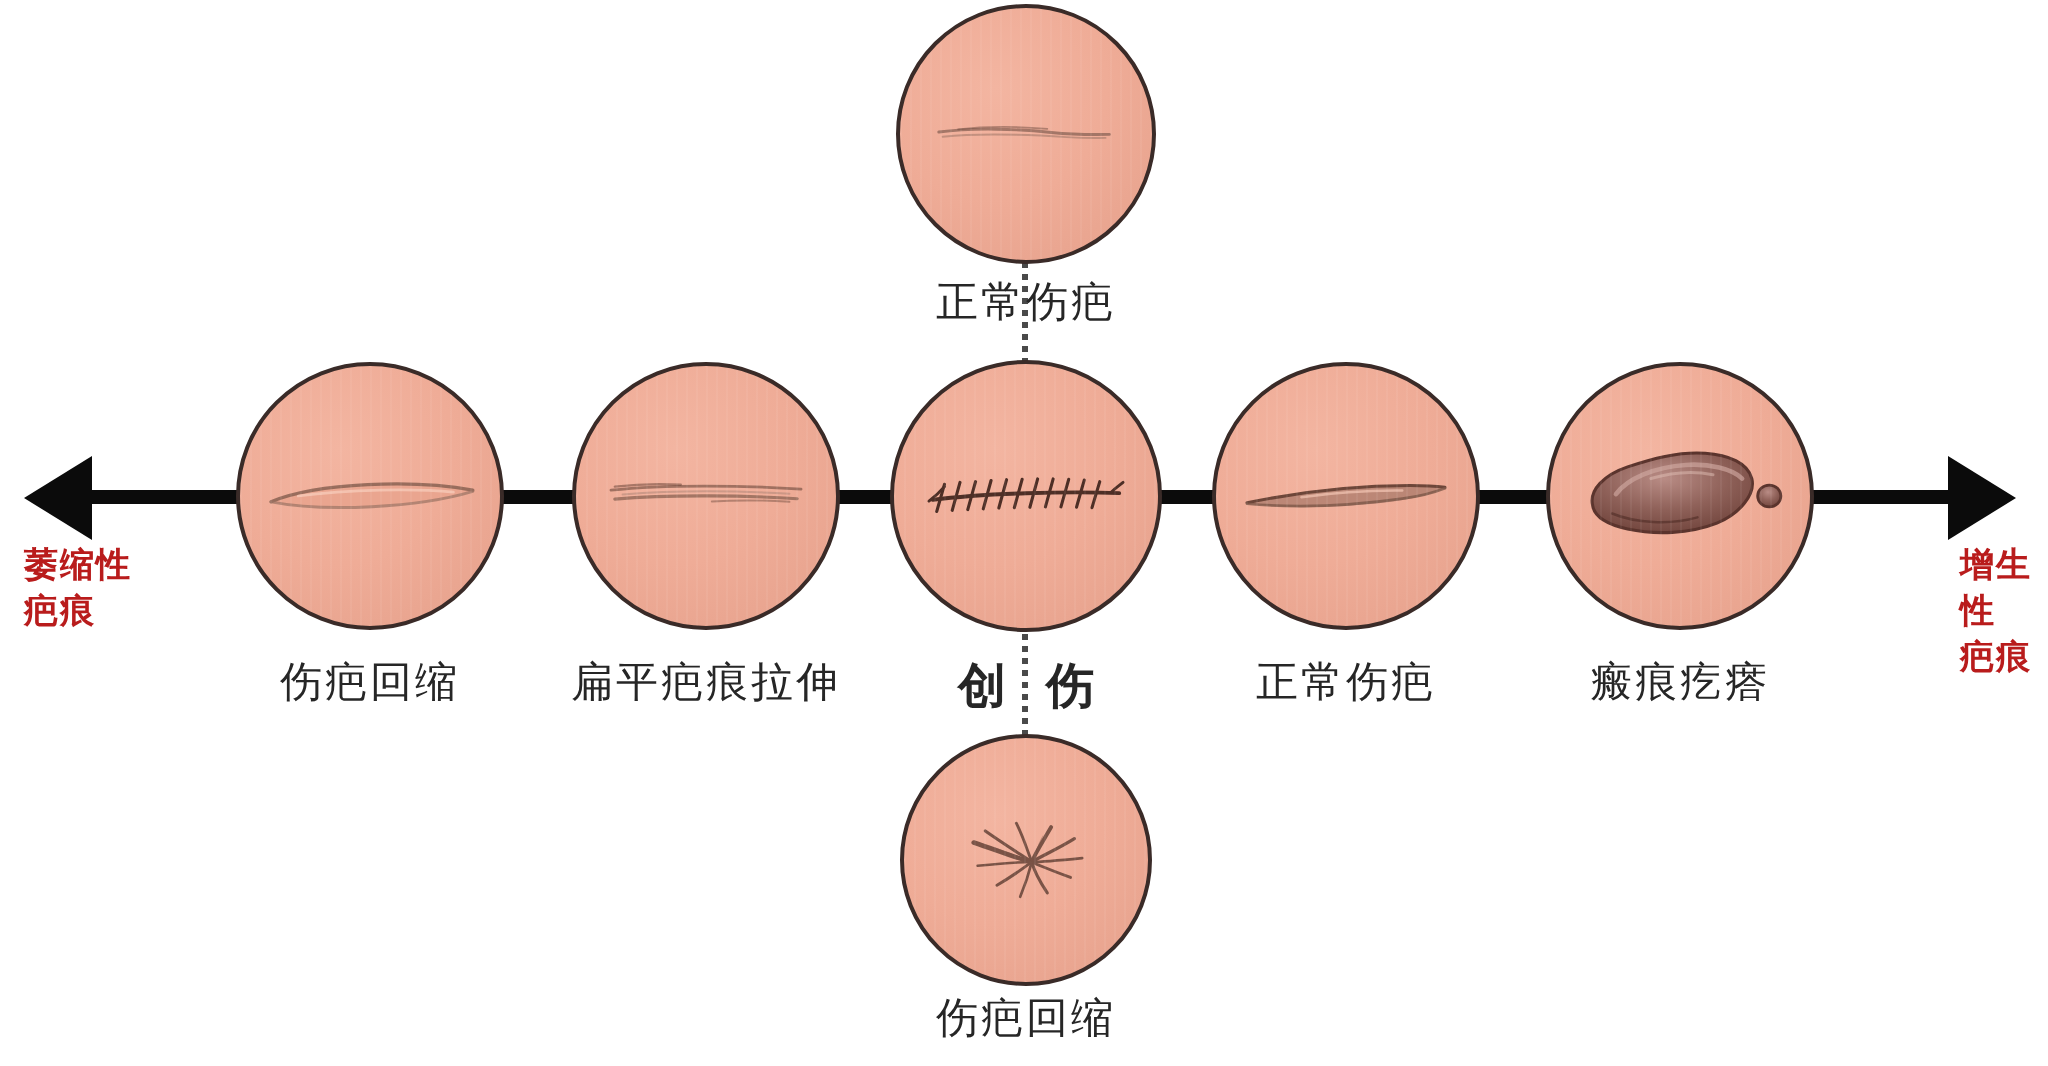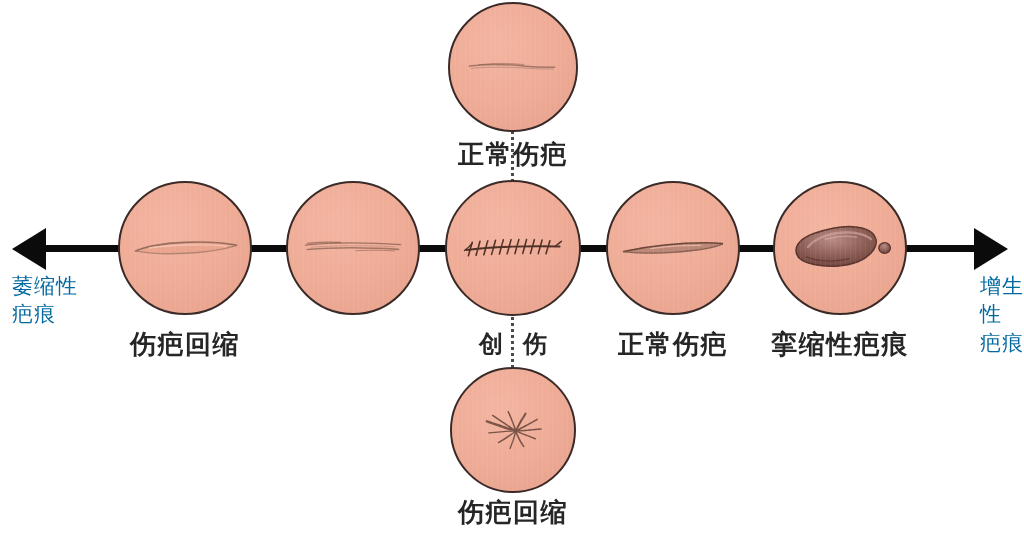--- a/index.html
+++ b/index.html
@@ -77,32 +77,32 @@
       rgba(0,0,0,0.0) 1px,
       rgba(0,0,0,0.0) 5px);
     pointer-events: none;
   }
   .skin svg { position: absolute; inset: 0; width: 100%; height: 100%; }
 
   
   .node-label {
     position: absolute;
     text-align: center;
-    font-size: 26px;
-    font-weight: bold;
+    font-size: 21px;
+    font-weight: normal;
     color: #262626;
     letter-spacing: 1.5px;
     white-space: nowrap;
     line-height: 1.15;
   }
   .end-label {
     position: absolute;
-    font-size: 21px;
-    font-weight: normal;
-    color: #0369a1;
+    font-size: 17px;
+    font-weight: bold;
+    color: #b91c1c;
     letter-spacing: 1px;
     line-height: 1.35;
   }
   .split-label {
     position: absolute;
     font-size: 24px;
     font-weight: bold;
     color: #262626;
     white-space: nowrap;
     line-height: 1.15;
@@ -151,20 +151,21 @@
 
   <div class="skin" style="left:286px; top:181px; width:134px; height:134px;">
     <svg viewBox="0 0 134 134" preserveAspectRatio="none">
       <path d="M18,64 C46,61 86,61.5 116,63.5" fill="none" stroke="#7d5647" stroke-width="1.4" stroke-linecap="round" opacity="0.7"></path>
       <path d="M20,68.6 C50,66 88,66.8 114,68.4" fill="none" stroke="#8a6152" stroke-width="1.6" stroke-linecap="round" opacity="0.75"></path>
       <path d="M24,66.2 C52,64 84,64.4 110,65.8" fill="none" stroke="#a98274" stroke-width="1" stroke-linecap="round" opacity="0.5"></path>
       <path d="M20,62.2 C32,60.8 44,60.6 54,61.2" fill="none" stroke="#6b4639" stroke-width="1.2" stroke-linecap="round" opacity="0.55"></path>
       <path d="M70,69.8 C84,69 98,69.2 110,70" fill="none" stroke="#6b4639" stroke-width="1" stroke-linecap="round" opacity="0.45"></path>
     </svg>
   </div>
+  <div class="node-label" style="left:263px; top:330px; width:180px;">扁平疤痕拉伸</div>
 
   <div class="skin" style="left:445px; top:180px; width:136px; height:136px;">
     <svg viewBox="0 0 136 136" preserveAspectRatio="none">
       <path d="M20,70 C46,66.5 90,65.5 116,66.5" fill="none" stroke="#4e2f26" stroke-width="2" stroke-linecap="round"></path>
       <g stroke="#4e2f26" stroke-width="1.6" stroke-linecap="round" fill="none">
         <path d="M26,62 L22,76"></path>
         <path d="M34,61 L30,75.4"></path>
         <path d="M42,60.6 L38,75"></path>
         <path d="M50,60 L46,74.6"></path>
         <path d="M58,59.6 L54,74.2"></path>
@@ -205,21 +206,21 @@
       </defs>
       <path d="M22,72 C20,64 28,56 40,52 C52,48 66,44 80,45
                C92,45.8 102,50 104,58 C106,66 98,76 86,81
                C72,86.6 54,87 40,84 C29,81.6 23,78 22,72 Z" fill="url(#keloidGrad)" stroke="#5b342d" stroke-width="1.6"></path>
       <path d="M34,66 C40,58 54,52 70,51 C82,50.2 94,53 99,58" fill="none" stroke="#cfa89f" stroke-width="2.4" stroke-linecap="round" opacity="0.65"></path>
       <path d="M32,76 C44,81 62,82 76,78" fill="none" stroke="#4e2b25" stroke-width="1.3" stroke-linecap="round" opacity="0.6"></path>
       <path d="M52,58 C62,55 74,54 84,56" fill="none" stroke="#e0bdb4" stroke-width="1.6" stroke-linecap="round" opacity="0.5"></path>
       <ellipse cx="113" cy="67" rx="6" ry="5.6" fill="url(#keloidGrad)" stroke="#5b342d" stroke-width="1.4"></ellipse>
     </svg>
   </div>
-  <div class="node-label" style="left:760px; top:330px; width:160px;">挛缩性疤痕</div>
+  <div class="node-label" style="left:760px; top:330px; width:160px;">瘢痕疙瘩</div>
 
   <div class="skin" style="left:450px; top:367px; width:126px; height:126px;">
     <svg viewBox="0 0 126 126" preserveAspectRatio="none">
       <g stroke="#7a5346" fill="none" stroke-linecap="round">
         <path d="M36,54 C48,58 58,62 66,64" stroke-width="2.4"></path>
         <path d="M42,48 C52,55 60,60 66,64" stroke-width="1.6"></path>
         <path d="M58,44 C62,52 64,59 66,64" stroke-width="1.5"></path>
         <path d="M76,46 C72,53 68,59 66,64" stroke-width="2"></path>
         <path d="M88,52 C80,57 71,61 66,64" stroke-width="1.7"></path>
         <path d="M92,62 C82,63 72,64 66,64" stroke-width="1.4"></path>

